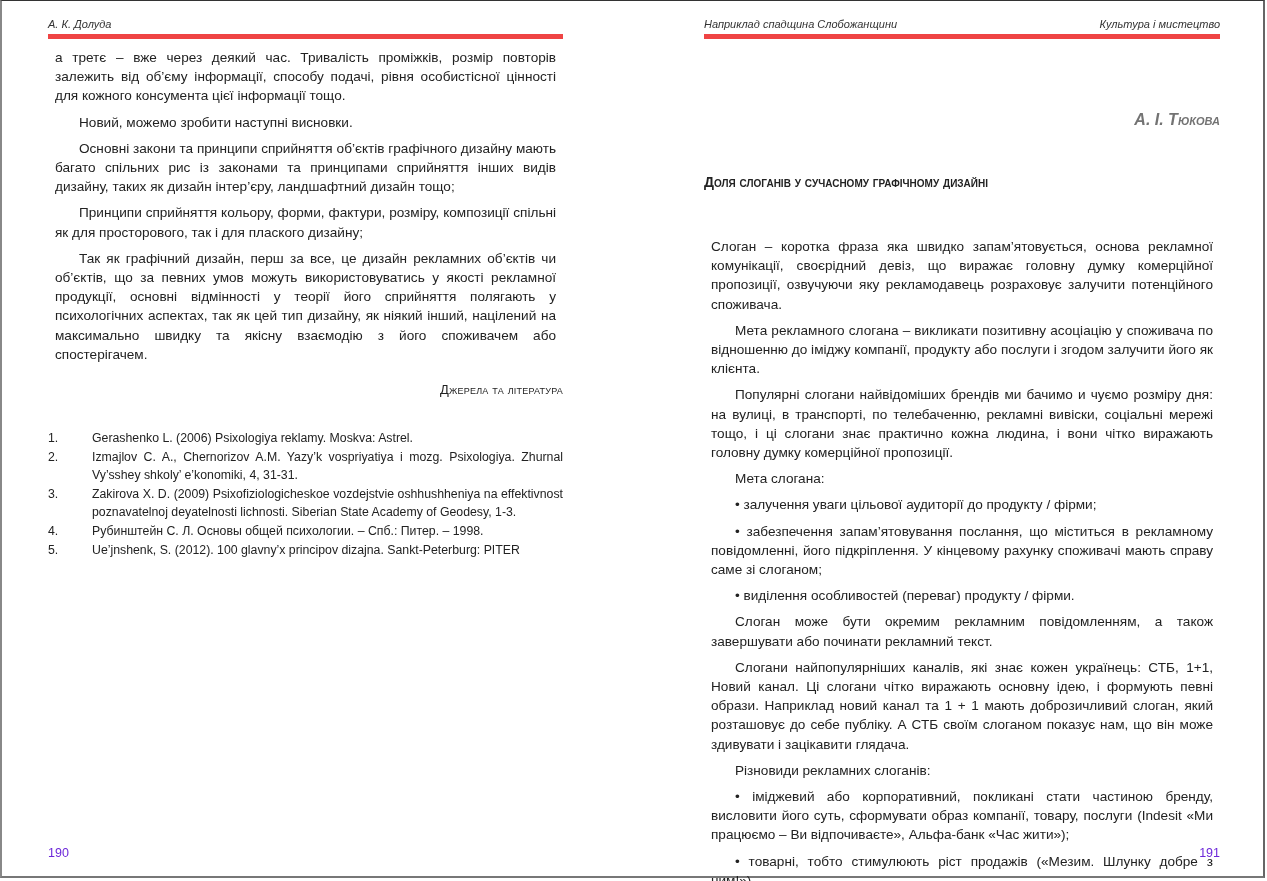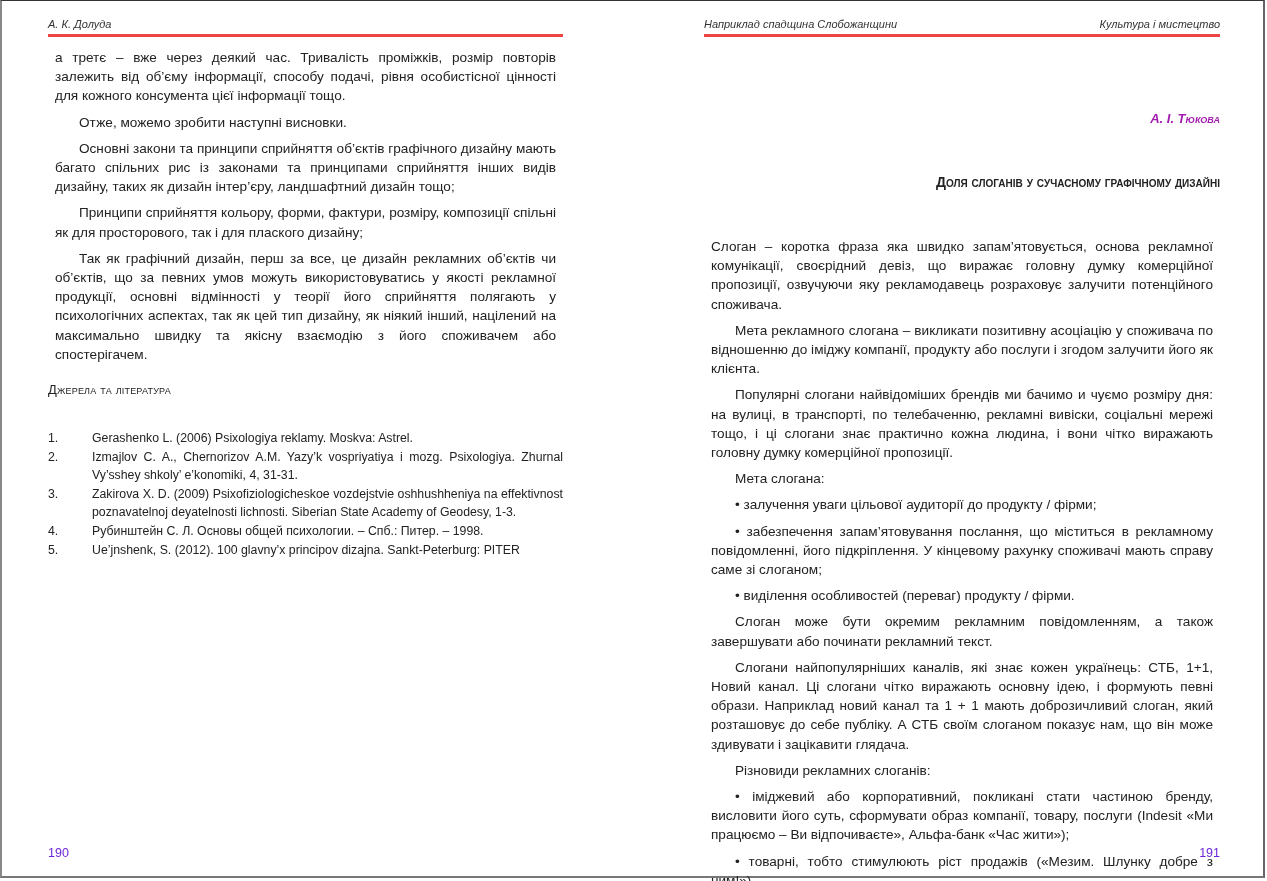--- a/index.html
+++ b/index.html
@@ -20,76 +20,76 @@
       border-bottom: 2px solid #777;
       box-sizing: border-box;
     }
     .page { position: absolute; top: 0; }
     .page-left { left: 48px; width: 515px; }
     .page-right { left: 704px; width: 516px; }
 
     .running-head {
       position: absolute; top: 18px; left: 0; right: 0;
       font-size: 11px; font-style: italic; color: #333;
-      border-bottom: 3px solid #ef4444; padding-bottom: 2px;
+      border-bottom: 5px solid #ef4444; padding-bottom: 2px;
       display: flex; justify-content: space-between;
       height: 14px;
     }
 
     .body-text {
       font-size: 13.6px; line-height: 19.2px; text-align: justify;
       color: #222;
     }
     .body-text p { margin: 7px; }
     .body-text p.indent { text-indent: 24px; }
 
     .left-body { position: absolute; top: 41px; left: 0; width: 515px; }
     .refs-title {
       position: absolute; top: 382px; left: 0; width: 515px;
-      text-align: left; font-size: 13px; color: #222;
+      text-align: right; font-size: 13px; color: #222;
       font-variant: small-caps; letter-spacing: 0.2px;
     }
     .refs {
       position: absolute; top: 429px; left: 0; width: 515px;
       margin: 0; padding: 0; list-style: none;
       font-size: 12.3px; line-height: 18.6px; color: #222;
     }
     .refs li { display: flex; text-align: justify; }
     .refs .num { width: 24px; flex: 0 0 24px; }
     .refs .txt { flex: 1; margin-left: 20px; }
 
     .page-num {
       position: absolute; top: 846px; font-size: 12.5px; color: #6d28d9;
     }
 
     .author {
       position: absolute; top: 111px; right: 0;
-      font-size: 13px; font-weight: bold; font-style: italic; color: #a21caf;
+      font-size: 16px; font-weight: bold; font-style: italic; color: #737373;
       font-variant: small-caps;
     }
     .article-title {
       position: absolute; top: 174px; left: 0; width: 516px;
-      text-align: right; font-size: 14px; font-weight: bold;
+      text-align: left; font-size: 14px; font-weight: bold;
       font-variant: small-caps; color: #222;
     }
     .right-body { position: absolute; top: 230px; left: 0; width: 516px; }
   </style>
 </head>
 <body>
 
 <div class="frame"></div>
 
 <div class="page page-left">
   <div class="running-head">
     <span>А. К. Долуда</span>
   </div>
 
   <div class="left-body body-text">
     <p>а третє – вже через деякий час. Тривалість проміжків, розмір повторів залежить від об’єму інформації, способу подачі, рівня особистісної цінності для кожного консумента цієї інформації тощо.</p>
-    <p class="indent">Отже, можемо зробити наступні висновки.</p>
+    <p class="indent">Новий, можемо зробити наступні висновки.</p>
     <p class="indent">Основні закони та принципи сприйняття об’єктів графічного дизайну мають багато спільних рис із законами та принципами сприйняття інших видів дизайну, таких як дизайн інтер’єру, ландшафтний дизайн тощо;</p>
     <p class="indent">Принципи сприйняття кольору, форми, фактури, розміру, композиції спільні як для просторового, так і для плаского дизайну;</p>
     <p class="indent">Так як графічний дизайн, перш за все, це дизайн рекламних об’єктів чи об’єктів, що за певних умов можуть використовуватись у якості рекламної продукції, основні відмінності у теорії його сприйняття полягають у психологічних аспектах, так як цей тип дизайну, як ніякий інший, націлений на максимально швидку та якісну взаємодію з його споживачем або спостерігачем.</p>
   </div>
 
   <div class="refs-title">Джерела та література</div>
 
   <ol class="refs">
     <li>
       <span class="num">1.</span>

